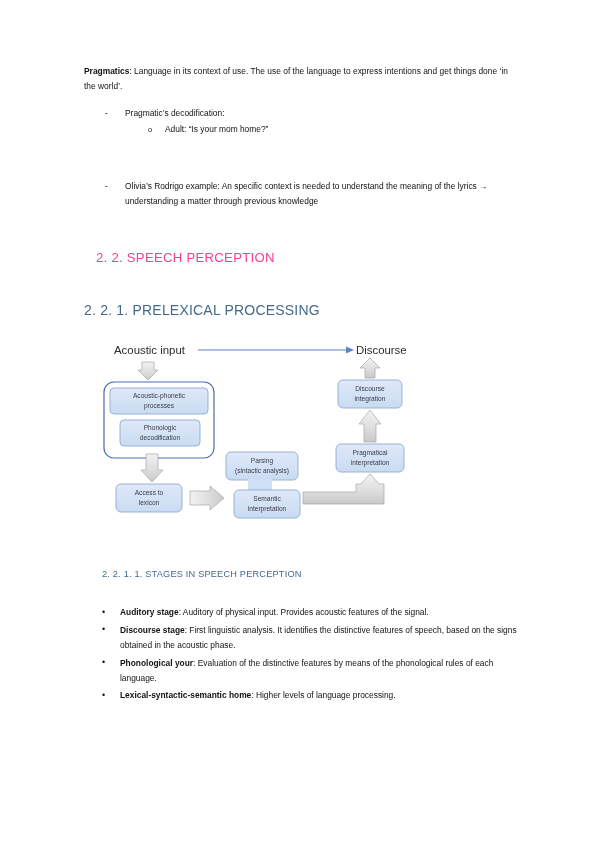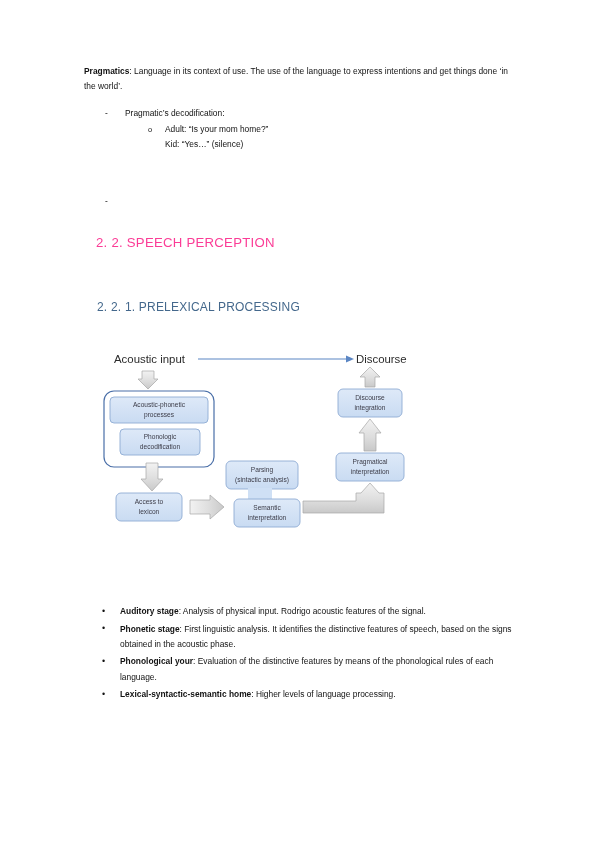--- a/index.html
+++ b/index.html
@@ -73,24 +73,24 @@
 
   
   .h-main {
     font-size: 13.2px;
     font-weight: normal;
     letter-spacing: 0.25px;
     margin: 12px;
     padding: 0;
   }
   .h-sub {
-    font-size: 12px;
+    font-size: 14px;
     font-weight: normal;
     letter-spacing: 0.2px;
-    margin: 13px;
+    margin: 0;
     padding: 0;
   }
   .h-subsub {
     font-size: 9.2px;
     font-weight: normal;
     letter-spacing: 0.2px;
     margin: 0;
     padding: 0 0 0 18px;
   }
 
@@ -144,30 +144,30 @@
 
   <div class="dash-item">
     <span class="marker">-</span>
     <span>Pragmatic’s decodification:</span>
   </div>
 
   <div class="circ-item">
     <span class="marker">o</span>
     <span>Adult: “Is your mom home?”</span>
   </div>
-  <div class="circ-cont">Kid: “Yes…” (silence)</div>
   <div class="circ-cont">&nbsp;</div>
 
   <div class="spacer-md"></div>
 
 
   <div class="spacer-sm"></div>
 
   <div class="dash-item">
     <span class="marker">-</span>
+    <span>Olivia’s Rodrigo example: An specific context is needed to understand the meaning of the lyrics → understanding a matter through previous knowledge</span>
   </div>
 
   <div style="height:29px"></div>
 
   <h1 class="h-main" style="color:#FB3C96">2. 2. SPEECH PERCEPTION</h1>
 
   <div style="height:25px"></div>
 
   <h2 class="h-sub" style="color:#44688C">2. 2. 1. PRELEXICAL PROCESSING</h2>
 
@@ -267,31 +267,32 @@
       </g>
 
       <g>
         <polygon points="267,42 267,32 262,32 272,22 282,32 277,32 277,42" fill="url(#gArrow)" stroke="#A6A6A6" stroke-width="0.7"></polygon>
       </g>
     </svg>
   </div>
 
   <div style="height:33px"></div>
 
+  <h3 class="h-subsub" style="color:#44688C">2. 2. 1. 1. STAGES IN SPEECH PERCEPTION</h3>
 
   <div style="height:26px"></div>
 
   <ul class="bullets">
     <li>
       <span class="dot">•</span>
-      <span class="b">Auditory stage</span><span>: Analysis of physical input. Rodrigo acoustic features of the signal.</span>
+      <span class="b">Auditory stage</span><span>: Auditory of physical input. Provides acoustic features of the signal.</span>
     </li>
     <li>
       <span class="dot">•</span>
-      <span class="b">Phonetic stage</span><span>: First linguistic analysis. It identifies the distinctive features of speech, based on the signs obtained in the acoustic phase.</span>
+      <span class="b">Discourse stage</span><span>: First linguistic analysis. It identifies the distinctive features of speech, based on the signs obtained in the acoustic phase.</span>
     </li>
     <li>
       <span class="dot">•</span>
       <span class="b">Phonological your</span><span>: Evaluation of the distinctive features by means of the phonological rules of each language.</span>
     </li>
     <li>
       <span class="dot">•</span>
       <span class="b">Lexical-syntactic-semantic home</span><span>: Higher levels of language processing.</span>
     </li>
   </ul>

